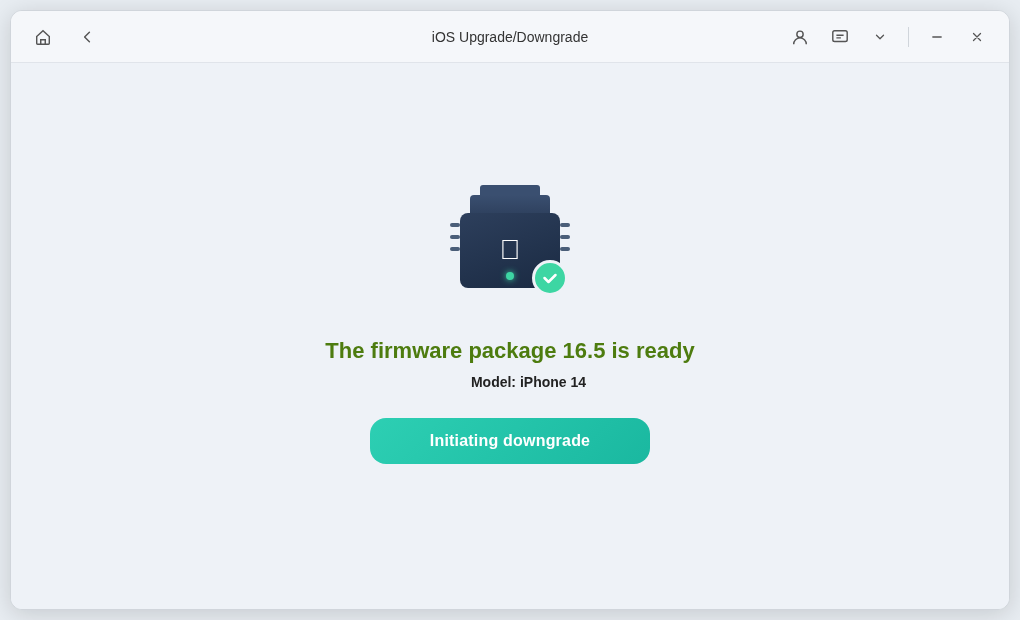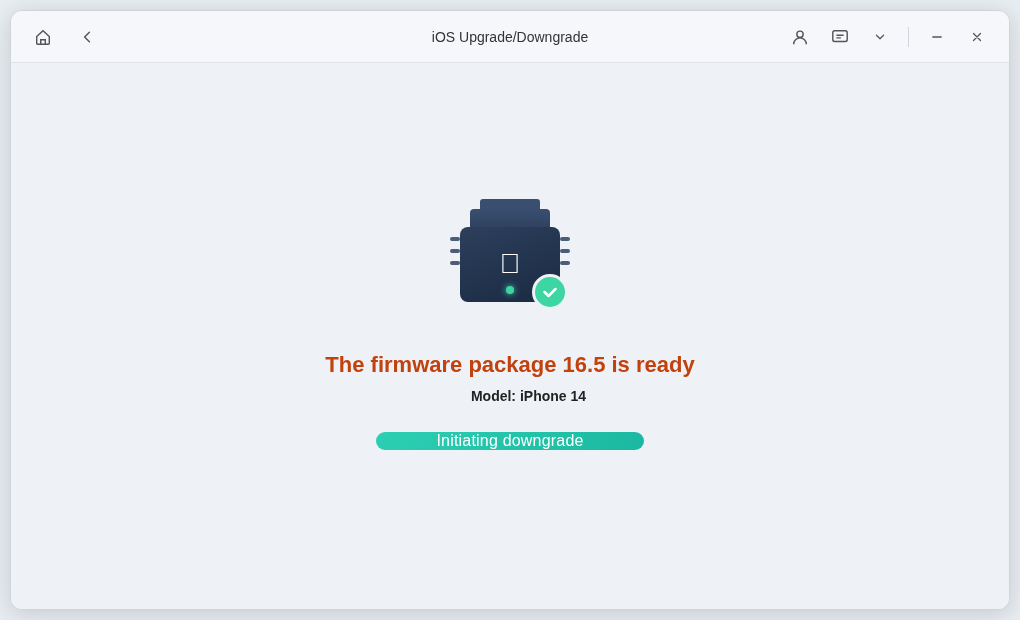--- a/index.html
+++ b/index.html
@@ -197,21 +197,21 @@
     }
 
     .check-badge svg {
       width: 18px;
       height: 18px;
     }
 
     .firmware-title {
       font-size: 22px;
       font-weight: 600;
-      color: #c2410c;
+      color: #4d7c0f;
       margin-bottom: 10px;
       text-align: center;
     }
 
     .model-text {
       font-size: 14px;
       color: #555;
       margin-bottom: 28px;
       text-align: center;
       margin-left: 37px;
@@ -219,24 +219,24 @@
 
     .model-text span {
       font-weight: 600;
       color: #222;
     }
 
     .downgrade-btn {
       background: linear-gradient(135deg, #2dcfb3 0%, #1ab8a0 100%);
       color: white;
       border: none;
-      border-radius: 10px;
-      padding: 0 60px;
+      border-radius: 16px;
+      padding: 14px 60px;
       font-size: 16px;
-      font-weight: 400;
+      font-weight: 700;
       cursor: pointer;
       letter-spacing: 0.2px;
       margin-bottom: 18px;
       min-width: 254px;
     }
 
     .note-text {
       font-size: 12.5px;
       color: #777;
       text-align: center;

